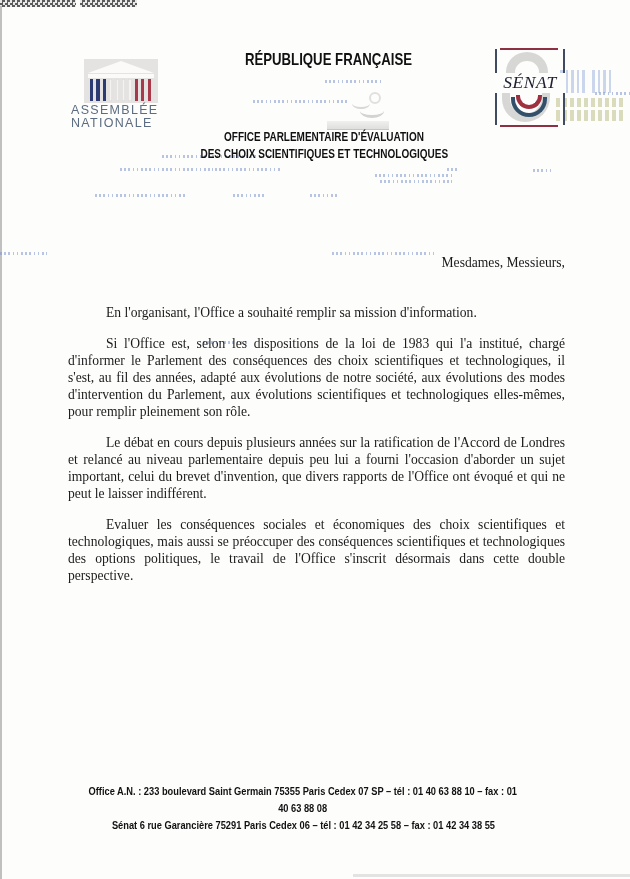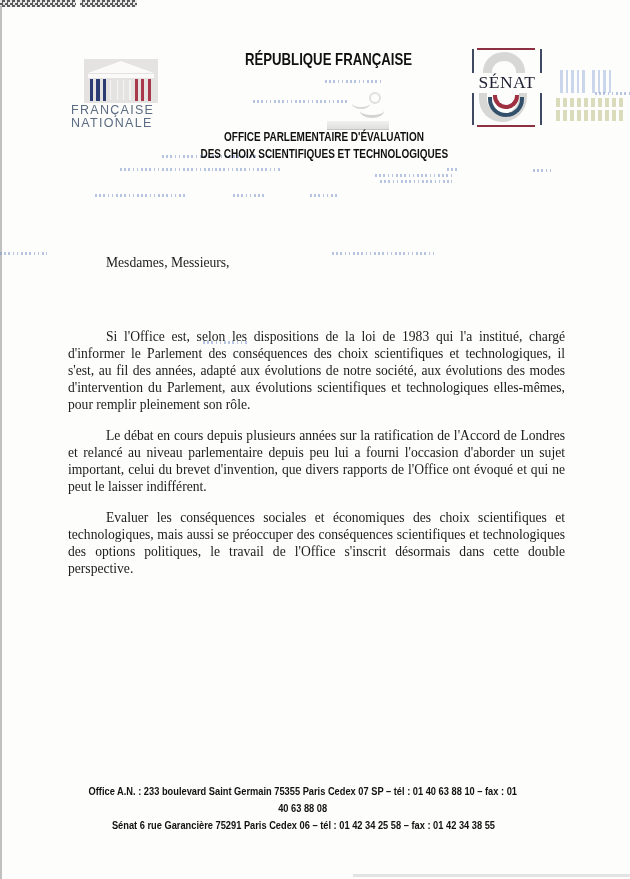--- a/index.html
+++ b/index.html
@@ -40,21 +40,21 @@
   .an-bar{position:absolute;left:4px;top:15px;width:66px;height:3.5px;background:#fbfaf9;}
   .an-cols{position:absolute;left:6px;top:19.5px;width:62px;height:22px;display:flex;gap:3.1px;}
   .an-col{width:3.3px;height:100%;}
   .col-b{background:#2c3c72;}
   .col-w{background:#f4f3f1;box-shadow:inset 0 0 0 .5px #d8d6d4;}
   .col-r{background:#a8394a;}
   .an-name{position:absolute;left:1px;top:45px;font-family:"Liberation Sans",sans-serif;
       font-size:12.5px;line-height:12.5px;letter-spacing:1.3px;color:#5c6c82;}
 
   
-  .senat-logo{position:absolute;left:472px;top:47px;width:70px;height:81px;}
+  .senat-logo{position:absolute;left:495px;top:47px;width:70px;height:81px;font-style:italic;}
   .sen-vline{position:absolute;top:2px;width:1.6px;height:76px;background:#3f4a63;}
   .sen-hline{position:absolute;left:5px;width:58px;height:1.6px;background:#8d3042;}
   .sen-ring{position:absolute;left:11px;top:5px;width:42px;height:40px;
       border:9px solid #d7d7d5;border-radius:50%;box-sizing:border-box;}
   .sen-gray-arc{position:absolute;left:7px;top:43px;width:48px;height:32px;box-sizing:border-box;
       border:8px solid #d7d7d5;border-top:0;border-radius:0 0 26px 24px;}
   .sen-band{position:absolute;left:0;top:26px;width:70px;height:20px;background:#fdfdfc;}
   .senat-name{position:absolute;left:0;top:25px;width:70px;text-align:center;
       font-family:"Liberation Serif",serif;font-size:17.5px;letter-spacing:.5px;color:#1e2030;}
   .sen-blue-arc{position:absolute;left:16px;top:50px;width:36px;height:20px;box-sizing:border-box;
@@ -67,21 +67,21 @@
       font-family:"Liberation Sans",sans-serif;font-weight:bold;color:#111;}
   .republique{position:absolute;left:14px;top:50px;width:630px;text-align:center;}
   .republique .cond{font-size:16.5px;transform:scaleX(.8);}
   .office-title{position:absolute;left:9px;top:128px;width:630px;text-align:center;line-height:16px;}
   .office-title .cond{font-size:13.5px;transform:scaleX(.74);}
 
   
   .letter{position:absolute;left:68px;top:254px;width:497px;
       font-size:13.6px;line-height:17px;color:#1b1b1b;}
   .letter p{margin:0 0 14px 0;text-indent:38px;text-align:justify;}
-  .letter p.salutation{margin-bottom:57px;text-align:left;}
+  .letter p.salutation{margin-bottom:33px;text-align:right;}
   .letter p:last-child{margin-bottom:0;}
 
   
   .footer{position:absolute;left:-12px;top:782px;width:630px;text-align:center;line-height:16.2px;}
   .footer .cond{font-size:11.6px;transform:scaleX(.8);}
 </style>
 </head>
 <body>
 
 <div class="page">
@@ -129,21 +129,21 @@
         <div class="an-col col-w"></div>
           <div class="an-col col-w"></div>
           <div class="an-col col-w"></div>
         <div class="an-col col-w"></div>
         <div class="an-col col-r"></div>
           <div class="an-col col-r"></div>
           <div class="an-col col-r"></div>
       </div>
     </div>
     <div class="an-name">
-      <div>FRANÇAISE</div>
+      <div>ASSEMBLÉE</div>
       <div>NATIONALE</div>
     </div>
   </div>
 
   <div class="republique">
     <span class="cond">RÉPUBLIQUE FRANÇAISE</span>
   </div>
 
   <div class="senat-logo">
     <div class="sen-hline" style="top:1px;"></div>
@@ -158,20 +158,21 @@
     <div class="sen-red-arc"></div>
   </div>
 
   <div class="office-title">
     <div><span class="cond">OFFICE PARLEMENTAIRE D'ÉVALUATION</span></div>
     <div><span class="cond">DES CHOIX SCIENTIFIQUES ET TECHNOLOGIQUES</span></div>
   </div>
 
   <div class="letter">
     <p class="salutation">Mesdames, Messieurs,</p>
+    <p>En l'organisant, l'Office a souhaité remplir sa mission d'information.</p>
     <p>Si l'Office est, selon les dispositions de la loi de 1983 qui l'a institué, chargé d'informer le Parlement des conséquences des choix scientifiques et technologiques, il s'est, au fil des années, adapté aux évolutions de notre société, aux évolutions des modes d'intervention du Parlement, aux évolutions scientifiques et technologiques elles-mêmes, pour remplir pleinement son rôle.</p>
     <p>Le débat en cours depuis plusieurs années sur la ratification de l'Accord de Londres et relancé au niveau parlementaire depuis peu lui a fourni l'occasion d'aborder un sujet important, celui du brevet d'invention, que divers rapports de l'Office ont évoqué et qui ne peut le laisser indifférent.</p>
     <p>Evaluer les conséquences sociales et économiques des choix scientifiques et technologiques, mais aussi se préoccuper des conséquences scientifiques et technologiques des options politiques, le travail de l'Office s'inscrit désormais dans cette double perspective.</p>
   </div>
 
   <div class="footer">
     <div><span class="cond">Office A.N. : 233 boulevard Saint Germain 75355 Paris Cedex 07 SP – tél : 01 40 63 88 10 – fax : 01</span></div>
     <div><span class="cond">40 63 88 08</span></div>
     <div><span class="cond">Sénat 6 rue Garancière 75291 Paris Cedex 06 – tél : 01 42 34 25 58 – fax : 01 42 34 38 55</span></div>
   </div>

